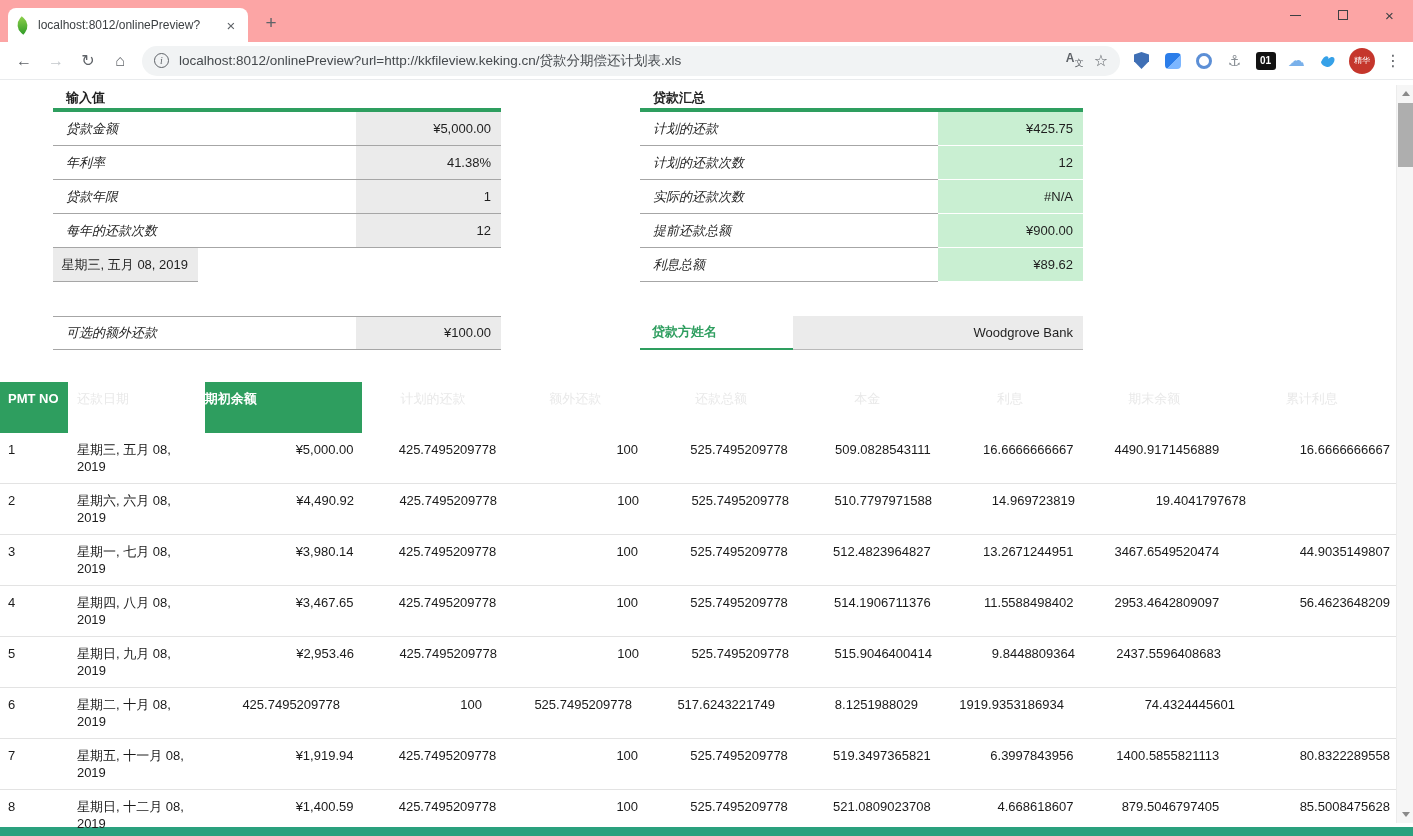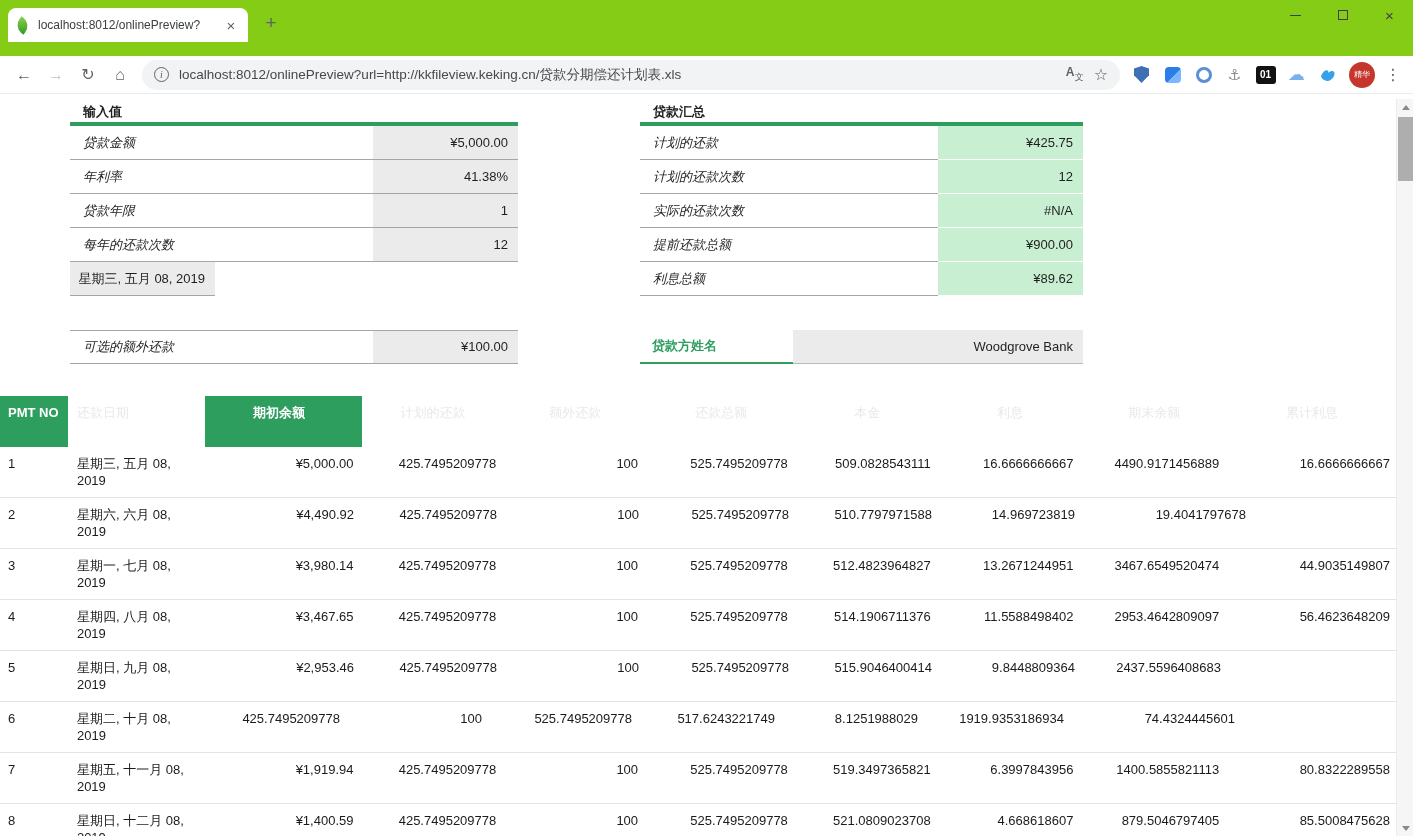--- a/index.html
+++ b/index.html
@@ -2,21 +2,21 @@
 <html><head>
 <meta charset="utf-8">
 <style>
   * { box-sizing: border-box; margin: 0; padding: 0; }
   html, body { background: #fff; }
   body { font-family: "Liberation Sans", "DejaVu Sans", sans-serif; }
 
   .window { position: relative; width: 1413px; height: 836px; background: #fff; overflow: hidden; }
 
   
-  .tabbar { position: relative; height: 56px; background: #84cc16; }
+  .tabbar { position: relative; height: 42px; background: #fca5a5; }
   .tab { position: absolute; left: 8px; top: 8px; width: 240px; height: 34px; background: #fff;
          border-radius: 8px 8px 0 0; display: flex; align-items: center; padding: 0 8px; }
   .leaf { width: 13px; height: 13px; flex: none; background: linear-gradient(135deg, #8ed04c, #2f9b27);
           border-radius: 0 80% 0 80%; transform: rotate(40deg); }
   .tab-title { font-size: 12px; color: #3c4043; margin-left: 9px; flex: 1; white-space: nowrap; overflow: hidden; }
   .tab-close { width: 18px; text-align: center; font-size: 15px; color: #5f6368; flex: none; }
   .newtab { position: absolute; left: 258px; top: 10px; width: 26px; height: 26px; text-align: center;
             line-height: 25px; font-size: 19px; color: #5f6368; }
   .win-controls { position: absolute; right: 0; top: 0; height: 30px; display: flex; }
   .wc { width: 47px; display: flex; align-items: center; justify-content: center; color: #3c4043; }
@@ -55,21 +55,21 @@
              justify-content: center; }
   .cloud-ic { font-size: 17px; color: #79b0ea; }
   .avatar { width: 26px; height: 26px; border-radius: 50%; background: #c5362c; color: #fff; font-size: 8px;
             display: flex; align-items: center; justify-content: center; margin: 0 6px; flex: none; }
   .menu-ic { width: 24px; text-align: center; font-size: 16px; color: #5f6368; flex: none; }
 
   
   .content { position: relative; height: 747px; background: #fff; }
 
   .panel { position: absolute; top: 4px; font-size: 13px; color: #1f1f1f; }
-  .panel-input { left: 70px; width: 448px; }
+  .panel-input { left: 53px; width: 448px; }
   .panel-summary { left: 640px; width: 443px; }
   .panel-title { height: 28px; line-height: 28px; font-weight: bold; padding-left: 13px;
                  border-bottom: 4px solid #2e9e5f; }
   .prow { display: flex; height: 34px; }
   .plabel { flex: 1; font-style: italic; line-height: 33px; padding-left: 13px; border-bottom: 1px solid #a6a6a6; }
   .pvalue { width: 145px; text-align: right; padding-right: 10px; line-height: 33px;
             border-bottom: 1px solid #a6a6a6; }
   .panel-input .pvalue { background: #ebebeb; }
   .panel-summary .pvalue { background: #c9efd2; border-bottom: 1px solid #fff; }
   .pgap { height: 34px; }
@@ -84,21 +84,21 @@
   .sched { position: absolute; left: 0; top: 302px; width: 1396px; font-size: 13px; color: #1b1b1b; }
   .thead { display: flex; height: 51px; }
   .th { padding-top: 8px; line-height: 17px; }
   .green { background: #2e9e5f; color: #fff; font-weight: bold; }
   .ghost { color: #e9e9e9; text-align: center; }
   .w-no { width: 68px; } .w-date { width: 137px; } .w-begin { width: 157px; } .w-sched { width: 143px; }
   .w-extra { width: 142px; } .w-total { width: 150px; } .w-prin { width: 143px; } .w-int { width: 143px; }
   .w-end { width: 146px; } .w-cum { width: 169px; }
   .th.w-no { padding-left: 8px; text-align: left; }
   .th.w-date { text-align: left; padding-left: 9px; }
-  .th.w-begin { text-align: center; padding-right: 8px; }
+  .th.w-begin { text-align: left; padding-right: 8px; }
   .trow { display: flex; min-height: 34px; align-items: flex-start; border-bottom: 1px solid #e3e3e3; }
   .td { padding-top: 8px; padding-bottom: 8px; line-height: 17px; }
   .td.w-no { padding-left: 8px; }
   .td.w-date { padding-left: 9px; padding-right: 4px; }
   .num { text-align: right; padding-right: 8px; }
   .td.w-cum { padding-right: 6px; }
 
   
   .scrollbar { position: absolute; right: 0; top: 5px; width: 17px; height: 738px; background: #f6f6f6;
                border-left: 1px solid #ececec; }

